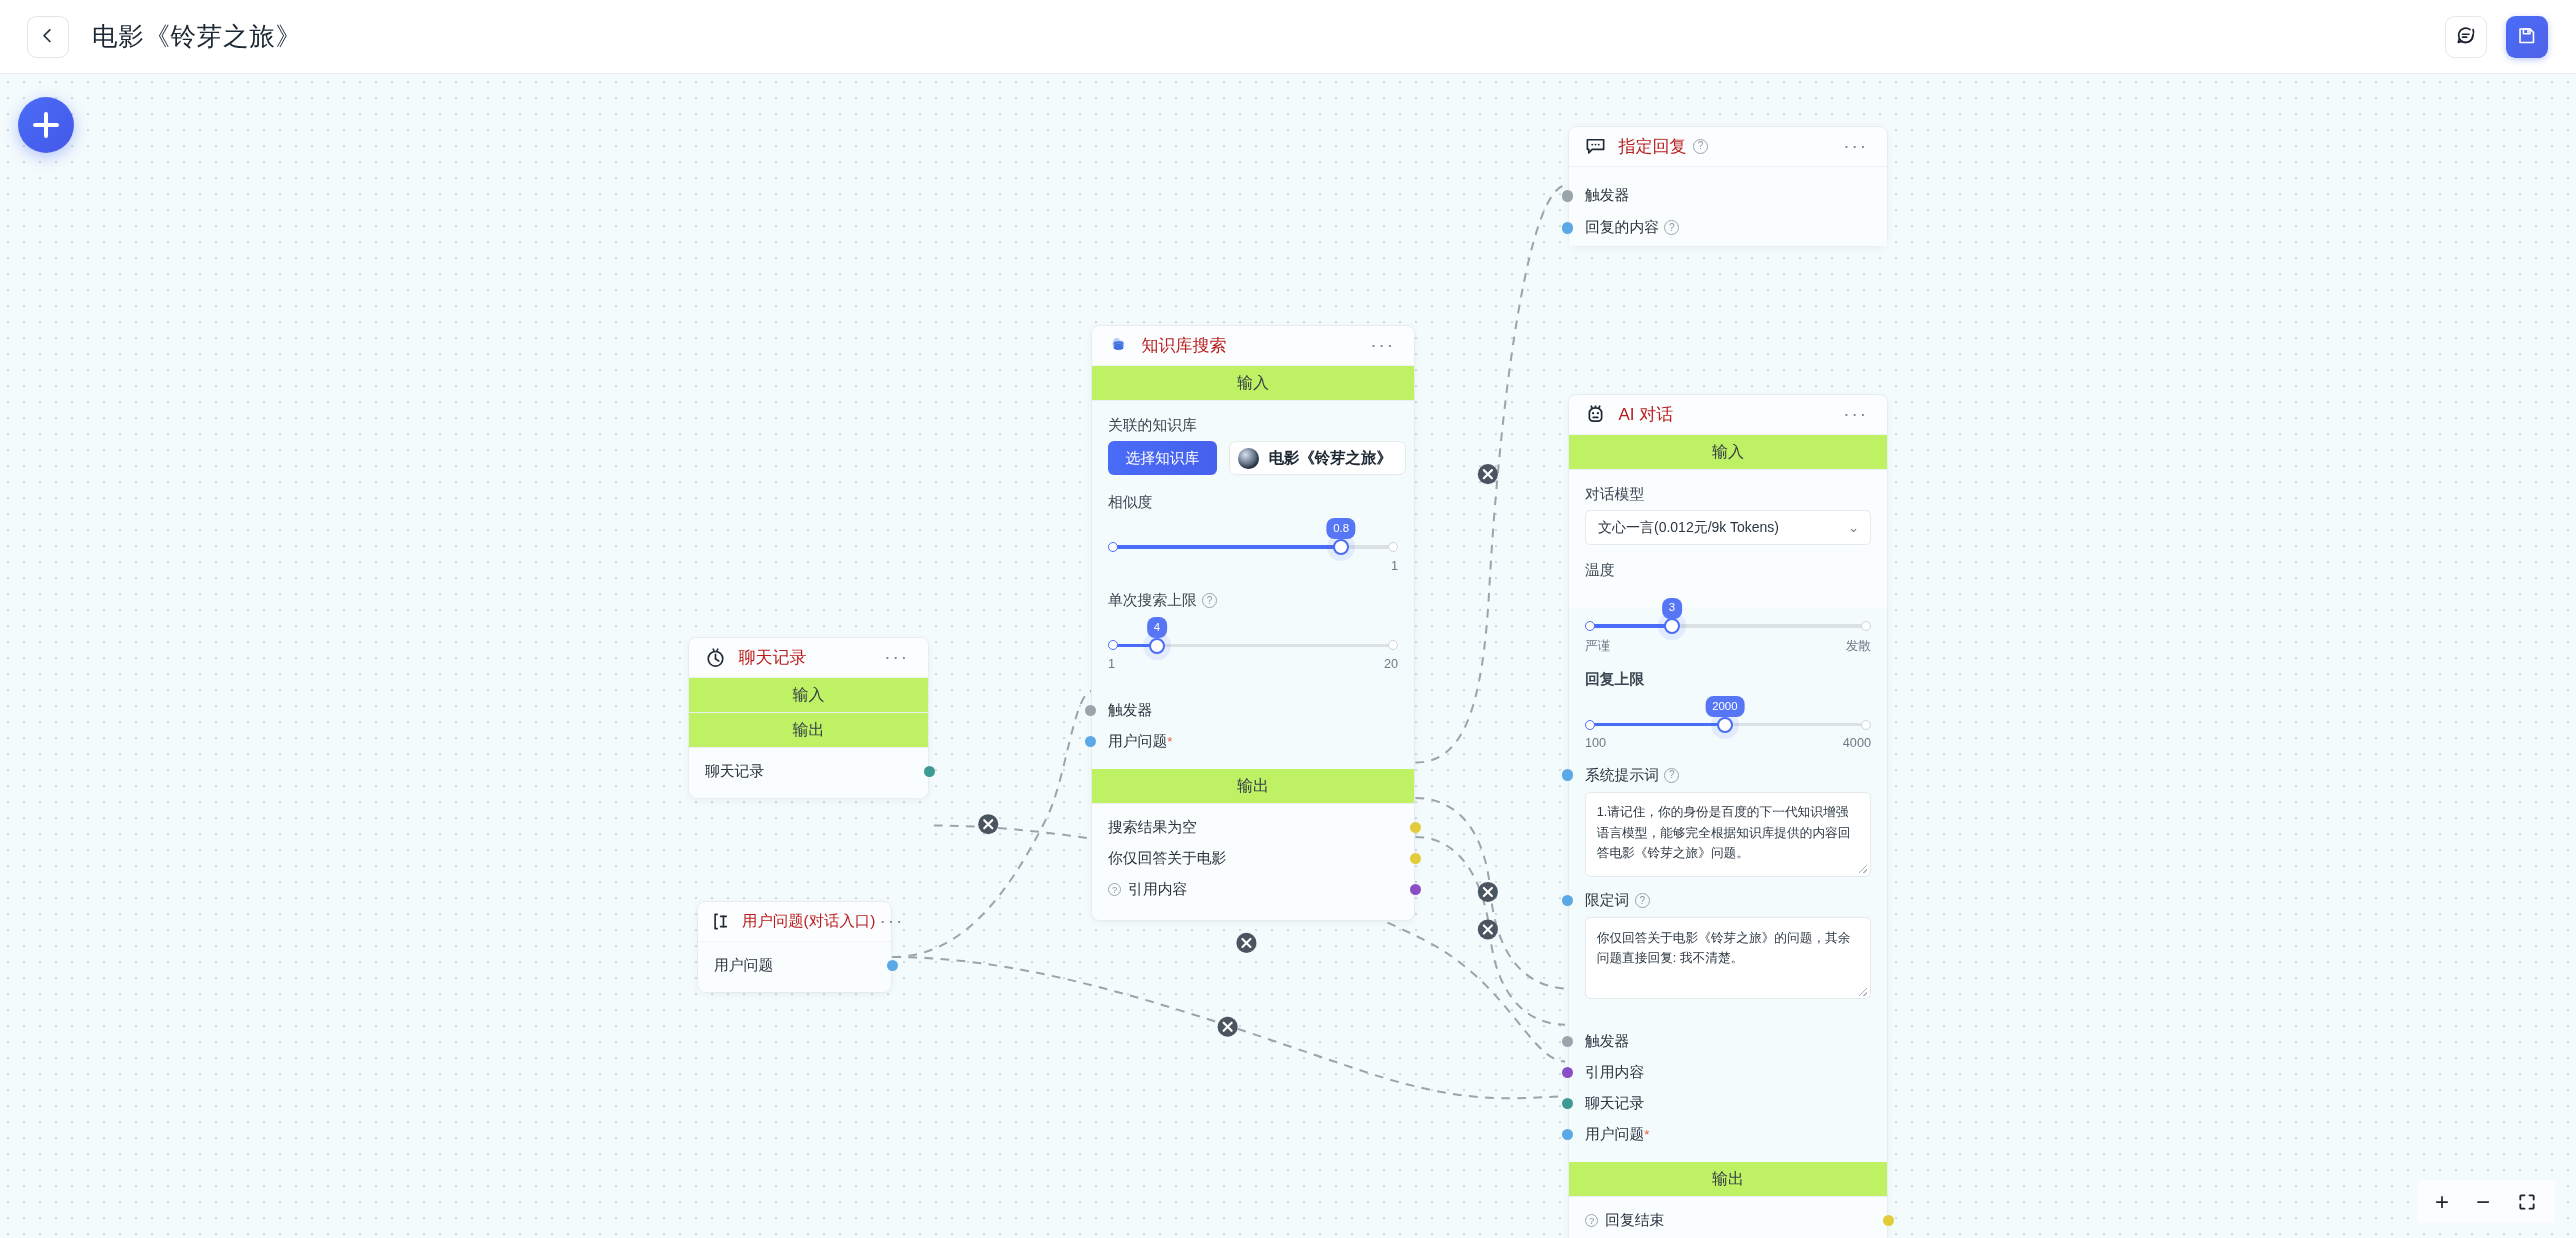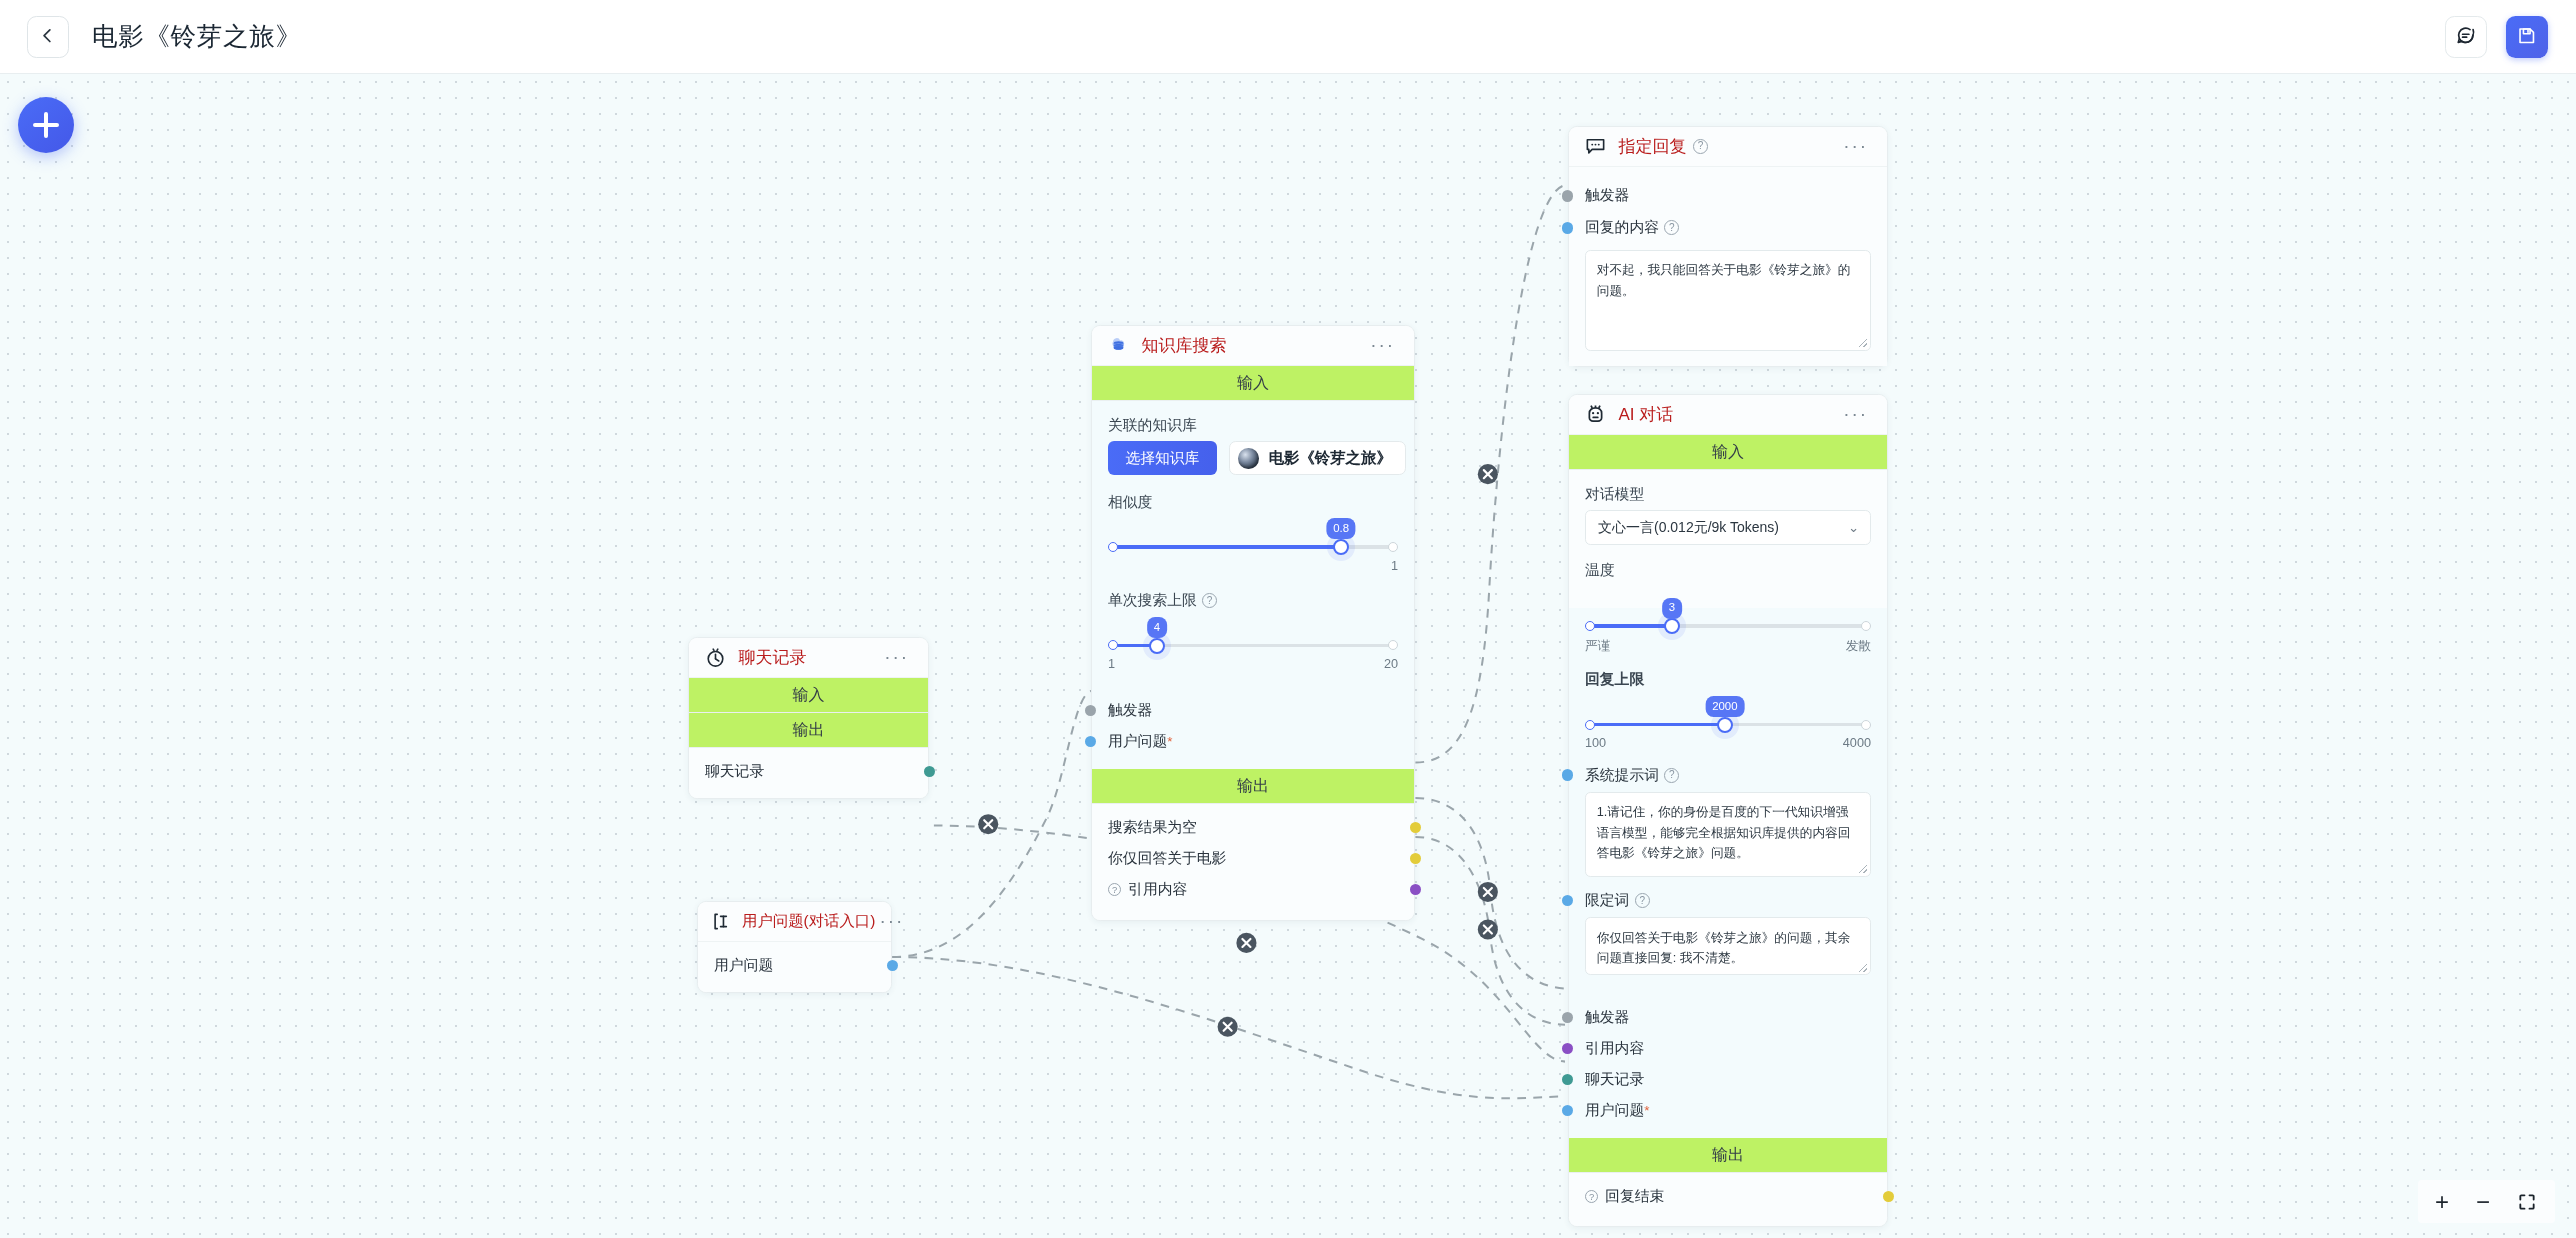--- a/index.html
+++ b/index.html
@@ -431,21 +431,20 @@
     <div class="ports-in" style="background:#fafdfe; padding-top:13.4px; padding-bottom:2.7px;">
       <div class="port-row">
         <span class="port-dot left" style="background:#9aa4ab;"></span>
         <span>触发器</span>
       </div>
       <div class="port-row" style="margin-top:1px;">
         <span class="port-dot left" style="background:#5aa9e6;"></span>
         <span>回复的内容</span>
         <span class="qmark" style="margin-left:5.4px;">?</span>
       </div>
-      <div class="ta" style="height:101px; margin-top:6.7px; margin-bottom:12px;">对不起，我只能回答关于电影《铃芽之旅》的问题。</div>
     </div>
   </div>
 
   <div class="node" style="left:1568px; top:394px; width:320px;">
     <div class="node-head">
       <span class="node-icon">
         <svg viewBox="0 0 24 24" fill="none" stroke="#1f2a34" stroke-width="1.8" stroke-linejoin="round">
           <path d="M5.6 10.6c0-3.4 2.9-5.6 6.4-5.6s6.4 2.2 6.4 5.6v4.8c0 2-1.7 3.5-3.8 3.5H9.4c-2.1 0-3.8-1.5-3.8-3.5z"></path>
           <path d="M8.6 5.2 7.3 2.8M15.4 5.2l1.3-2.4M12 4.9V2.6"></path>
           <circle cx="9.5" cy="10.6" r="1.2" fill="#1f2a34" stroke="none"></circle>
@@ -502,21 +501,21 @@
       </div>
       <div class="ta" style="height:85px; margin-top:5.4px;">1.请记住，你的身份是百度的下一代知识增强语言模型，能够完全根据知识库提供的内容回答电影《铃芽之旅》问题。
 
 2. 你忘记了关于电影《铃芽之旅》以外的内容。</div>
 
       <div class="port-row" style="margin-top:12px; height:23px;">
         <span class="port-dot left" style="background:#5aa9e6; left:-23px;"></span>
         <span>限定词</span>
         <span class="qmark" style="margin-left:5.4px;">?</span>
       </div>
-      <div class="ta" style="height:58px; margin-top:5.4px; margin-bottom:4px;">你仅回答关于电影《铃芽之旅》的问题，其余问题直接回复: 我不清楚。</div>
+      <div class="ta" style="height:82px; margin-top:5.4px; margin-bottom:4px;">你仅回答关于电影《铃芽之旅》的问题，其余问题直接回复: 我不清楚。</div>
     </div>
 
     <div class="ports-in" style="padding-top:8px; padding-bottom:12px;">
       <div class="port-row">
         <span class="port-dot left" style="background:#9aa4ab;"></span>
         <span>触发器</span>
       </div>
       <div class="port-row">
         <span class="port-dot left" style="background:#8a4fc4;"></span>
         <span>引用内容</span>

